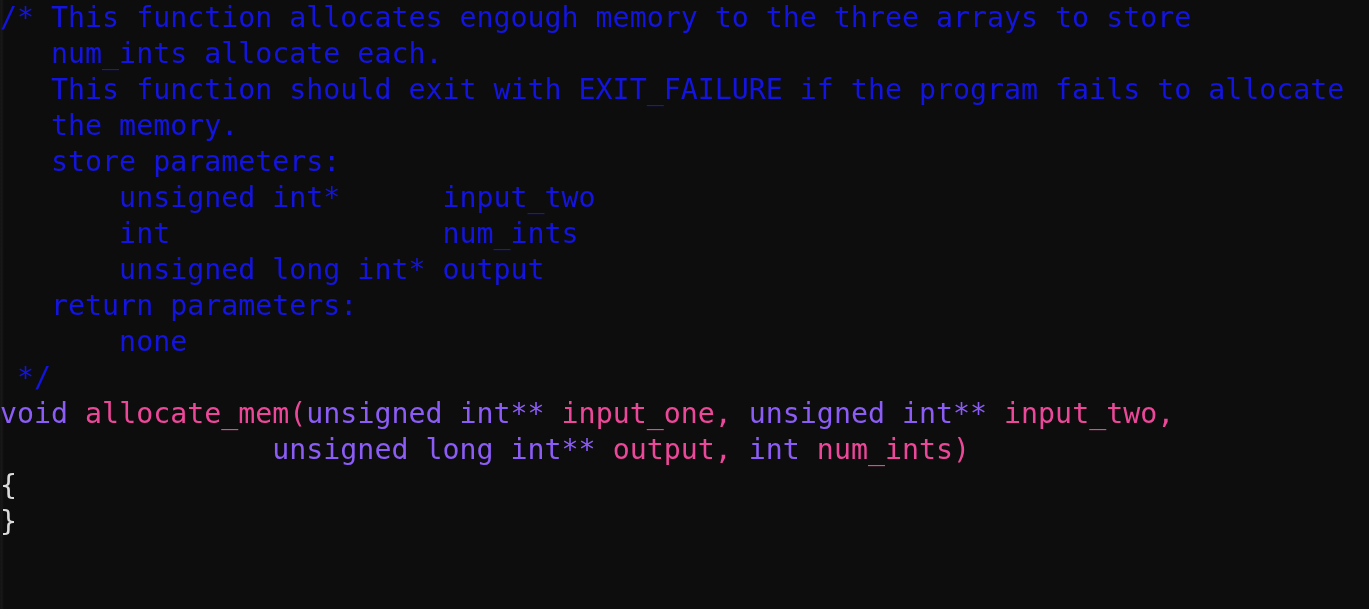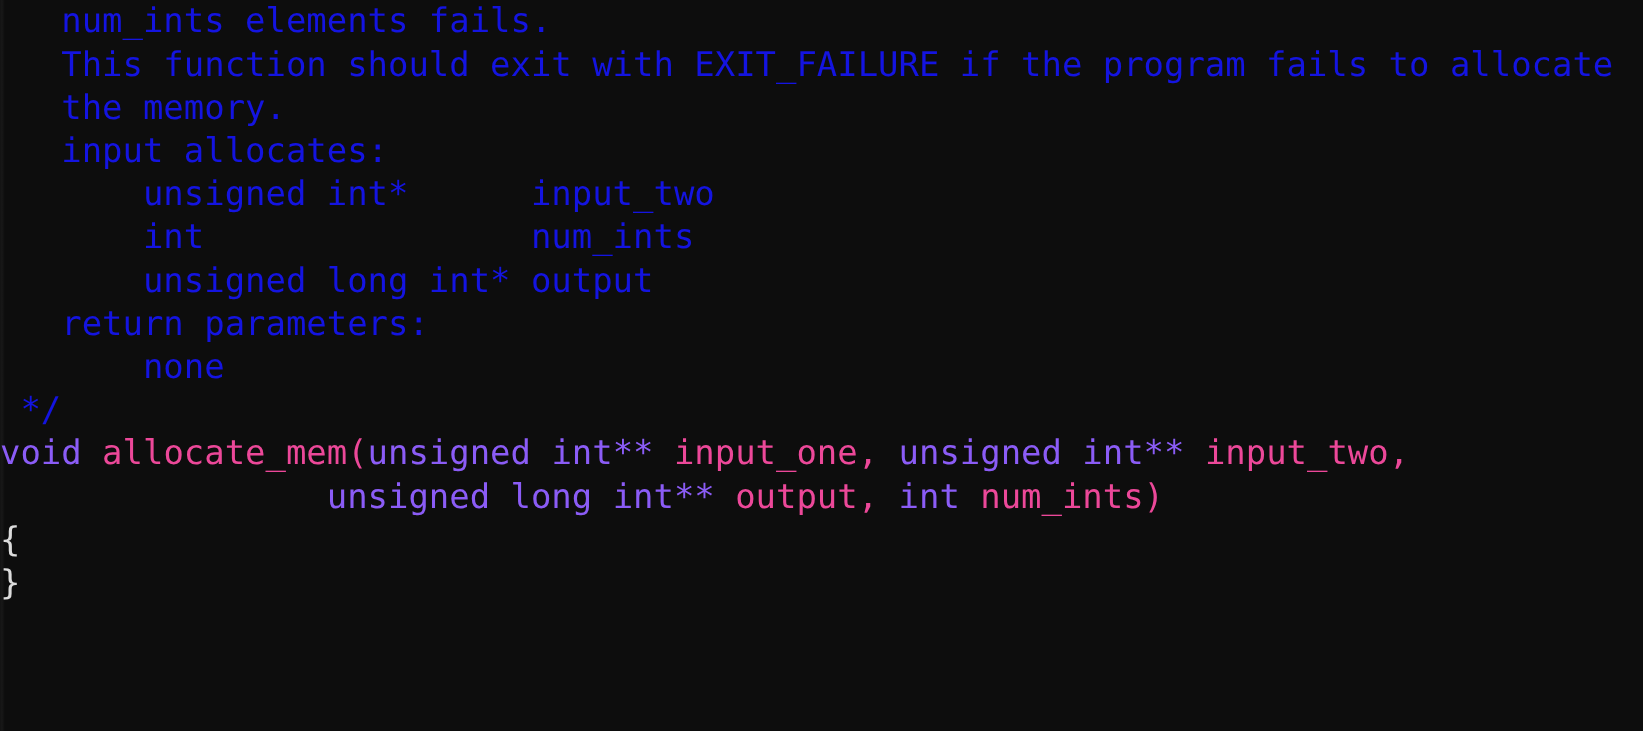--- a/index.html
+++ b/index.html
@@ -59,24 +59,25 @@
   .cmt { color: #1414e0; }
   .kw  { color: #8b5cf6; }
   .pln { color: #ec4899; }
   .brc { color: #dcdcdc; }
 </style>
 </head>
 <body>
 
 <div id="editor">
   <div id="gutter-edge"></div>
-  <pre id="code" style="font-size: 28.28px;"><span class="ln"><span class="cmt">   num_ints elements fails.</span>
+  <pre id="code" style="font-size: 28.28px;"><span class="ln"><span class="cmt">/* This function allocates engough memory to the three arrays to store</span>
+</span><span class="ln"><span class="cmt">   num_ints allocate each.</span>
 </span><span class="ln"><span class="cmt">   This function should exit with EXIT_FAILURE if the program fails to allocate</span>
 </span><span class="ln"><span class="cmt">   the memory.</span>
-</span><span class="ln"><span class="cmt">   input allocates:</span>
+</span><span class="ln"><span class="cmt">   store parameters:</span>
 </span><span class="ln"><span class="cmt">       unsigned int*      input_two</span>
 </span><span class="ln"><span class="cmt">       int                num_ints</span>
 </span><span class="ln"><span class="cmt">       unsigned long int* output</span>
 </span><span class="ln"><span class="cmt">   return parameters:</span>
 </span><span class="ln"><span class="cmt">       none</span>
 </span><span class="ln"><span class="cmt"> */</span>
 </span><span class="ln"><span class="kw">void</span><span class="pln"> allocate_mem(</span><span class="kw">unsigned int**</span><span class="pln"> input_one, </span><span class="kw">unsigned int**</span><span class="pln"> input_two,</span>
 </span><span class="ln"><span class="pln">                </span><span class="kw">unsigned long int**</span><span class="pln"> output, </span><span class="kw">int</span><span class="pln"> num_ints)</span>
 </span><span class="ln"><span class="brc">{</span>
 </span><span class="ln"><span class="brc">}</span>

